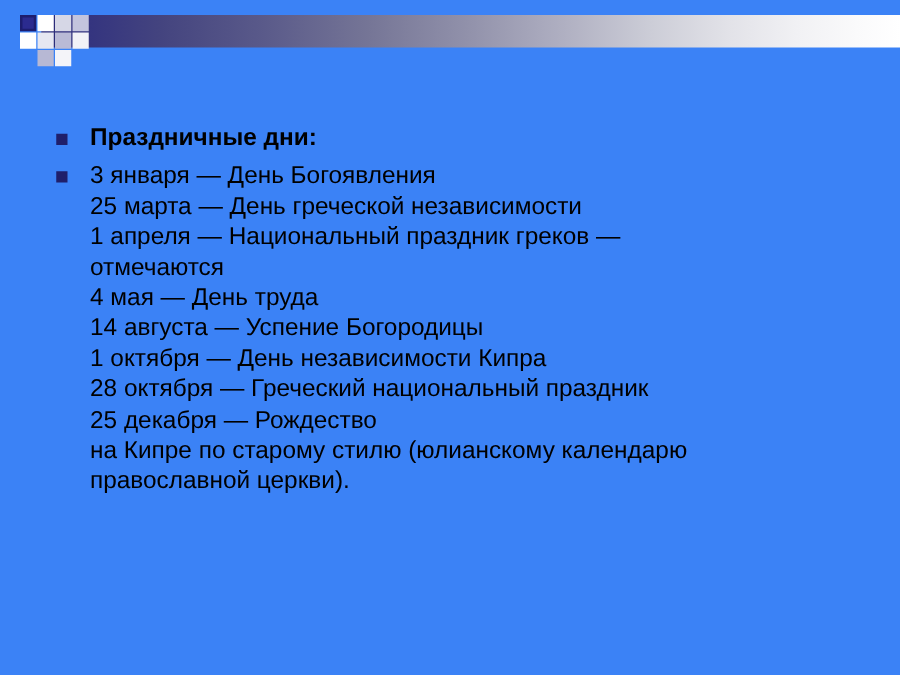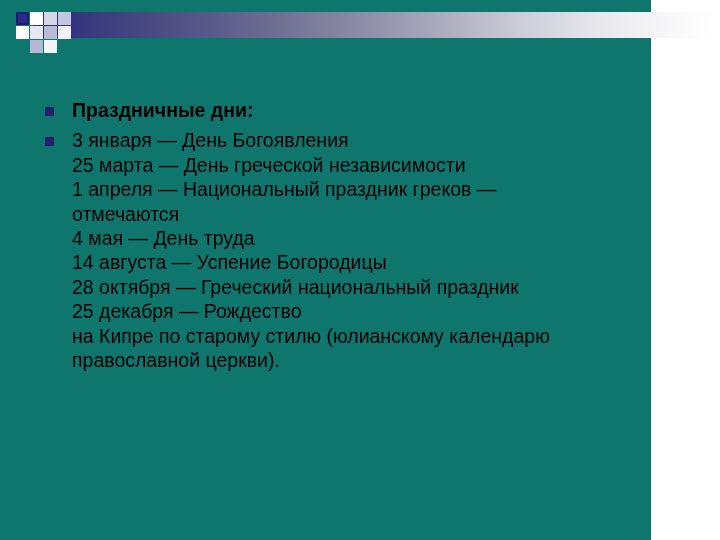--- a/index.html
+++ b/index.html
@@ -12,23 +12,23 @@
     background: #ffffff;
     font-family: "Liberation Sans", sans-serif;
     overflow: hidden;
     position: relative;
   }
 
   
   .slide {
     position: absolute;
     inset: 0;
-    width: 651px;
+    width: 720px;
     height: 540px;
-    background: #0f766e;
+    background: #3b82f6;
   }
 
   
   .header-deco {
     position: absolute;
     left: 0;
     top: 0;
     width: 720px;
     height: 60px;
   }
@@ -141,20 +141,21 @@
     <div class="block-gap"></div>
 
     <div class="bullet-row">
       <span class="bullet-marker"></span>
       <span class="line">3 января — День Богоявления</span>
       <span class="line">25 марта — День греческой независимости</span>
       <span class="line">1 апреля — Национальный праздник греков —</span>
       <span class="line">отмечаются</span>
       <span class="line">4 мая — День труда</span>
       <span class="line">14 августа — Успение Богородицы</span>
+      <span class="line">1 октября — День независимости Кипра</span>
       <span class="line">28 октября — Греческий национальный праздник</span>
       <span class="line">25 декабря — Рождество</span>
       <span class="line">на Кипре по старому стилю (юлианскому календарю</span>
       <span class="line">православной церкви).</span>
     </div>
 
   </div>
 </div>
 
 </body></html>

